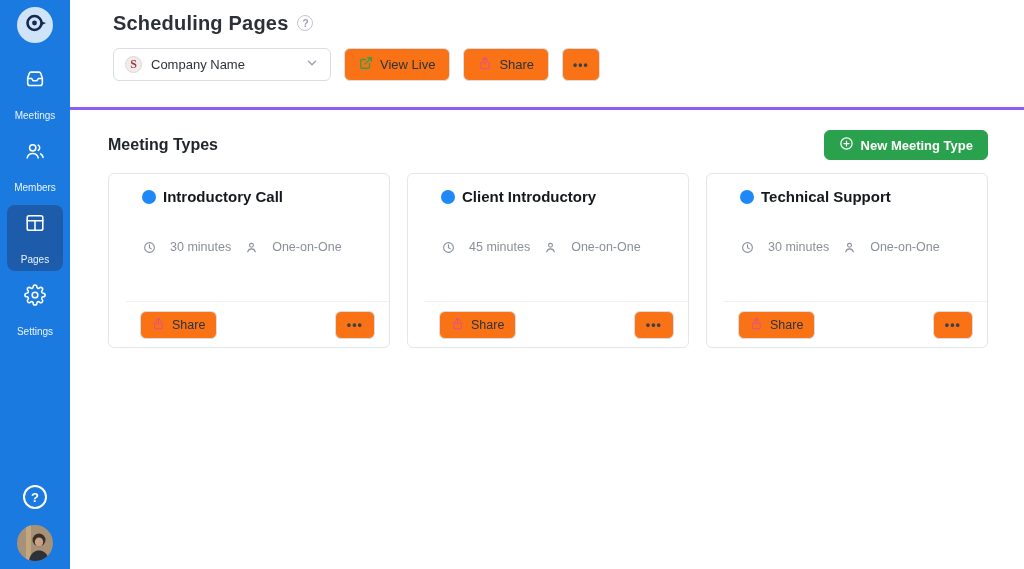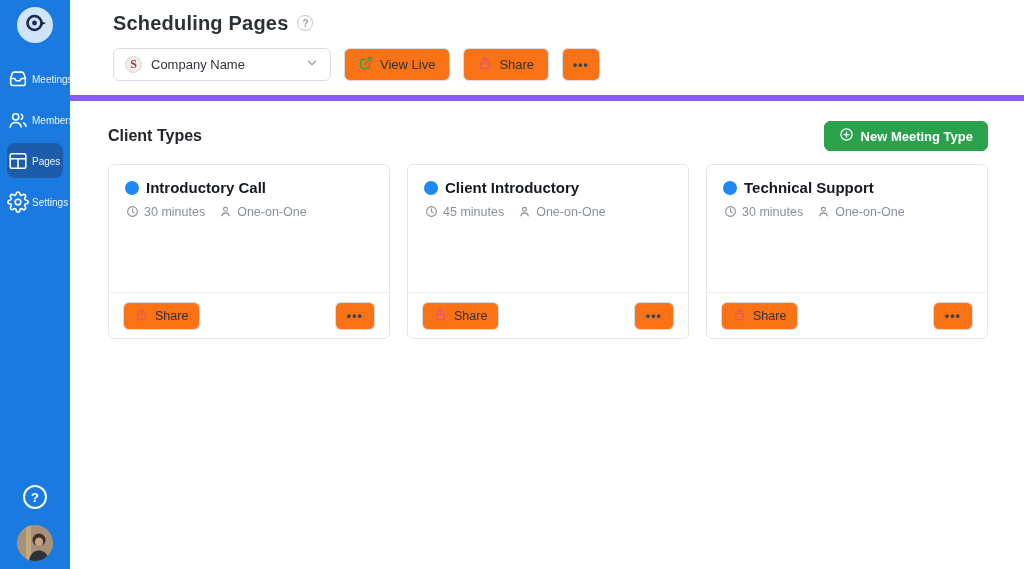--- a/index.html
+++ b/index.html
@@ -21,21 +21,21 @@
     width: 36px; height: 36px; border-radius: 50%;
     background: #cfe4f9;
     margin-top: 7px;
     display: flex; align-items: center; justify-content: center;
     cursor: pointer;
   }
   .nav { width: 100%; margin-top: 18px; display: flex; flex-direction: column; gap: 6px; }
   .nav-item {
     width: 56px; margin: 0 auto; padding: 7px 0 6px;
     border-radius: 8px;
-    display: flex; flex-direction: row; align-items: center; gap: 3px;
+    display: flex; flex-direction: column; align-items: center; gap: 20px;
     color: #ffffff; cursor: pointer; text-align: right;
   }
   .nav-item.active { background: #1d5cab; }
   .nav-item .nav-label { font-size: 10px; color: #eaf3ff; }
   .nav-item svg { display: block; }
 
   .sidebar-bottom {
     margin-top: auto; display: flex; flex-direction: column; align-items: center;
     gap: 16px; padding-bottom: 8px;
   }
@@ -47,21 +47,21 @@
     cursor: pointer;
   }
   .avatar {
     width: 36px; height: 36px; border-radius: 50%; overflow: hidden;
     cursor: pointer; display: block;
   }
 
   
   .content { flex: 1; display: flex; flex-direction: column; }
 
-  .page-header { padding: 10px 0 0 43px; border-bottom: 6px solid #8b5cf6; }
+  .page-header { padding: 10px 0 12px 43px; border-bottom: 3px solid #8b5cf6; }
   .title-row { display: flex; align-items: center; gap: 9px; height: 26px; }
   .page-title { font-size: 20px; font-weight: 700; color: #2b3136; letter-spacing: .2px; }
   .title-help {
     width: 16px; height: 16px; border-radius: 50%;
     border: 1.5px solid #c3c7cc; color: #9aa0a6;
     font-size: 10px; font-weight: 700;
     display: flex; align-items: center; justify-content: center;
     cursor: pointer;
   }
   .toolbar { display: flex; align-items: center; gap: 13px; margin: 12px 0 14px; }
@@ -95,28 +95,28 @@
   .btn-green {
     height: 30px; background: #2aa14c; border: 1px solid #2aa14c; border-radius: 6px;
     display: inline-flex; align-items: center; gap: 7px; padding: 0 14px;
     color: #ffffff; font-size: 13px; font-weight: 700; cursor: pointer;
   }
 
   .cards { display: flex; gap: 17px; margin-top: 13px; }
   .card {
     width: 282px; height: 175px;
     border: 1px solid #e3e6ea; border-radius: 6px; background: #fff;
-    display: flex; flex-direction: column;
+    display: flex; flex-direction: column; padding-left: 17px;
   }
   .card-body { padding: 14px 16px 0; flex: 1; }
   .card-title-row { display: flex; align-items: center; gap: 7px; cursor: pointer; }
   .dot { width: 14px; height: 14px; border-radius: 50%; background: #1e88f7; flex: 0 0 14px; }
   .card-title { font-size: 15px; font-weight: 700; color: #15191e; }
   .card-meta { display: flex; align-items: center; gap: 14px; margin: 9px 0 0 1px; color: #8a9099; font-size: 12.5px; }
-  .meta-item { display: flex; align-items: flex-start; gap: 5px; }
+  .meta-item { display: flex; align-items: flex-end; gap: 14px; margin-top: 26px; }
   .card-footer {
     border-top: 1px solid #edeff2; height: 46px;
     display: flex; align-items: center; justify-content: space-between;
     padding: 0 14px;
   }
   .btn-sm { height: 28px; padding: 0 11px; font-size: 12.5px; }
 </style>
 </head>
 <body>
 
@@ -236,21 +236,21 @@
       </button>
 
       <button class="btn btn-ellipsis">
         <span>•••</span>
       </button>
     </div>
   </div>
 
   <div class="main">
     <div class="section-head">
-      <span class="section-title">Client Types</span>
+      <span class="section-title">Meeting Types</span>
       <button class="btn-green">
         <span>
           <svg width="15" height="15" viewBox="0 0 24 24" fill="none" stroke="#ffffff" stroke-width="2" stroke-linecap="round">
             <circle cx="12" cy="12" r="9"></circle>
             <line x1="12" y1="8" x2="12" y2="16"></line>
               <line x1="8" y1="12" x2="16" y2="12"></line>
           </svg>
         </span>
         <span>New Meeting Type</span>
       </button>

